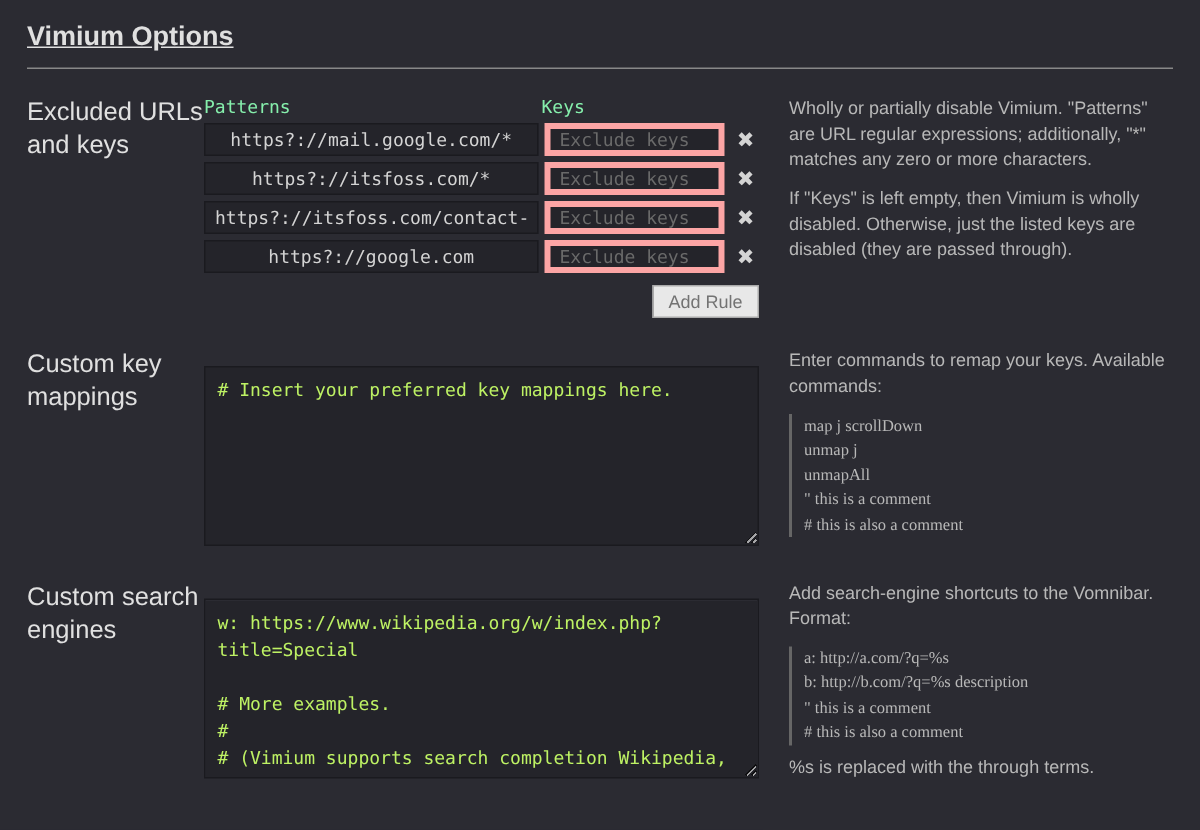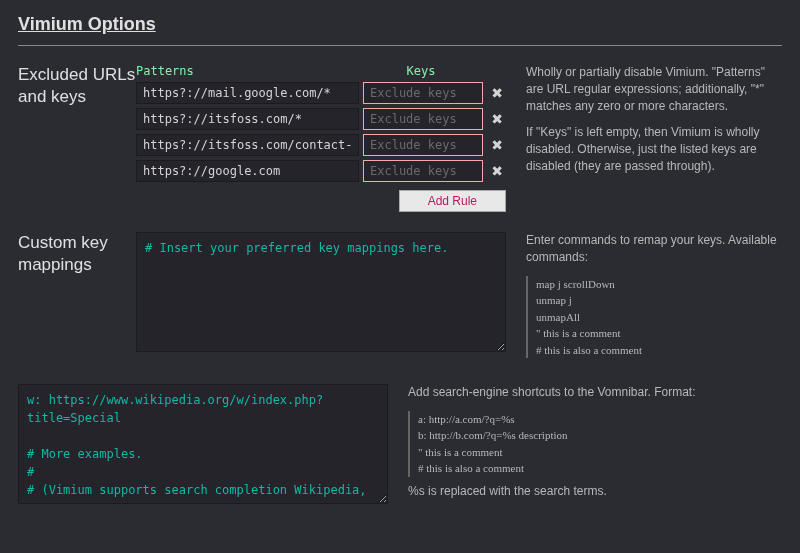--- a/index.html
+++ b/index.html
@@ -50,42 +50,43 @@
     }
     .section-help p { margin-bottom: 10px; }
     .col-headers {
       display: flex;
       font-family: "DejaVu Sans Mono", monospace;
       font-size: 12px;
       color: #86efac;
       margin-bottom: 4px;
     }
     .col-patterns { width: 225px; }
-    .col-keys { width: 120px; text-align: center; }
+    .col-keys { width: 120px; }
     .rule-row {
       display: flex;
       align-items: center;
       margin-bottom: 4px;
     }
     .rule-pattern {
       width: 223px;
       height: 22px;
       background: #24242a;
       border: 1px solid #1a1a1f;
       color: #d4d4d4;
       font-family: "DejaVu Sans Mono", monospace;
       font-size: 12px;
       padding: 2px 6px;
       margin-right: 4px;
+      text-align: center;
     }
     .rule-keys {
       width: 120px;
       height: 22px;
       background: #24242a;
-      border: 1px solid #fca5a5;
+      border: 4px solid #fca5a5;
       color: #d4d4d4;
       font-family: "DejaVu Sans Mono", monospace;
       font-size: 12px;
       padding: 2px 6px;
       margin-right: 6px;
     }
     .rule-keys::placeholder, .rule-pattern::placeholder {
       color: #6a6a6a;
       font-family: "DejaVu Sans Mono", monospace;
     }
@@ -95,37 +96,38 @@
       font-size: 14px;
       width: 16px;
       text-align: center;
     }
     .add-rule-row {
       text-align: right;
       margin-top: 8px;
     }
     .add-rule-btn {
       background: #e8e8e8;
-      color: #be185d;
+      color: #737373;
       border: 1px solid #aaa;
-      padding: 3px 28px;
+      padding: 3px 10px;
       font-size: 12px;
       cursor: pointer;
       margin-left: 41px;
     }
     .textarea-block {
       width: 370px;
       background: #24242a;
       border: 1px solid #1a1a1f;
-      color: #14b8a6;
+      color: #bef264;
       font-family: "DejaVu Sans Mono", monospace;
       font-size: 12px;
       padding: 6px 8px;
       resize: vertical;
       line-height: 1.5;
+      margin-top: 12px;
     }
     .ta-keymap { height: 120px; }
     .ta-search { height: 120px; }
     .help-pre {
       border-left: 2px solid #666;
       padding-left: 8px;
       font-family: Liberation Serif, serif;
       font-size: 11px;
       color: #b8b8b8;
       margin: 6px 0;
@@ -194,31 +196,32 @@
     <p>Enter commands to remap your keys. Available commands:</p>
     <div class="help-pre">map j scrollDown
 unmap j
 unmapAll
 " this is a comment
 # this is also a comment</div>
   </div>
 </div>
 
 <div class="section">
+  <div class="section-label">Custom search engines</div>
   <div class="section-main">
     <textarea class="textarea-block ta-search" style="">w: https://www.wikipedia.org/w/index.php?title=Special
 
 # More examples.
 #
 # (Vimium supports search completion Wikipedia, as
 # above, and for these.)
 #</textarea>
   </div>
   <div class="section-help">
     <p>Add search-engine shortcuts to the Vomnibar. Format:</p>
     <div class="help-pre">a: http://a.com/?q=%s
 b: http://b.com/?q=%s description
 " this is a comment
 # this is also a comment</div>
-    <p>%s is replaced with the search terms.</p>
+    <p>%s is replaced with the through terms.</p>
 
   </div>
 </div>
 
 </body></html>

